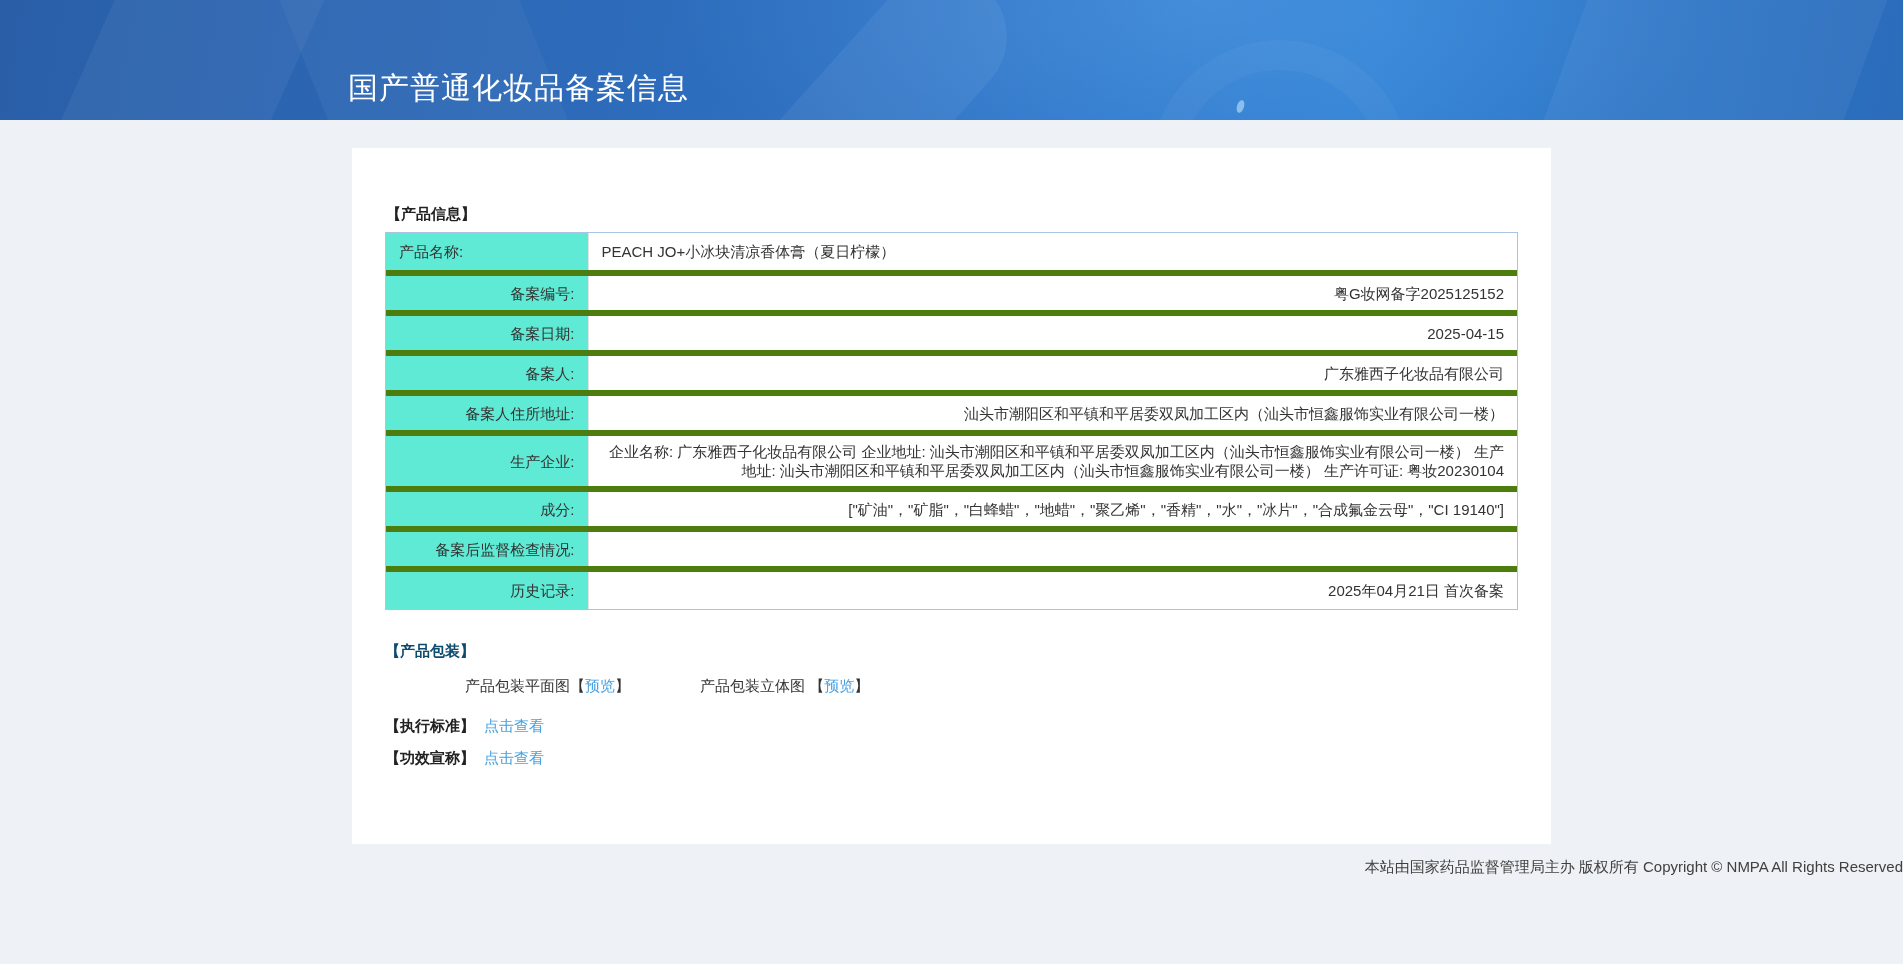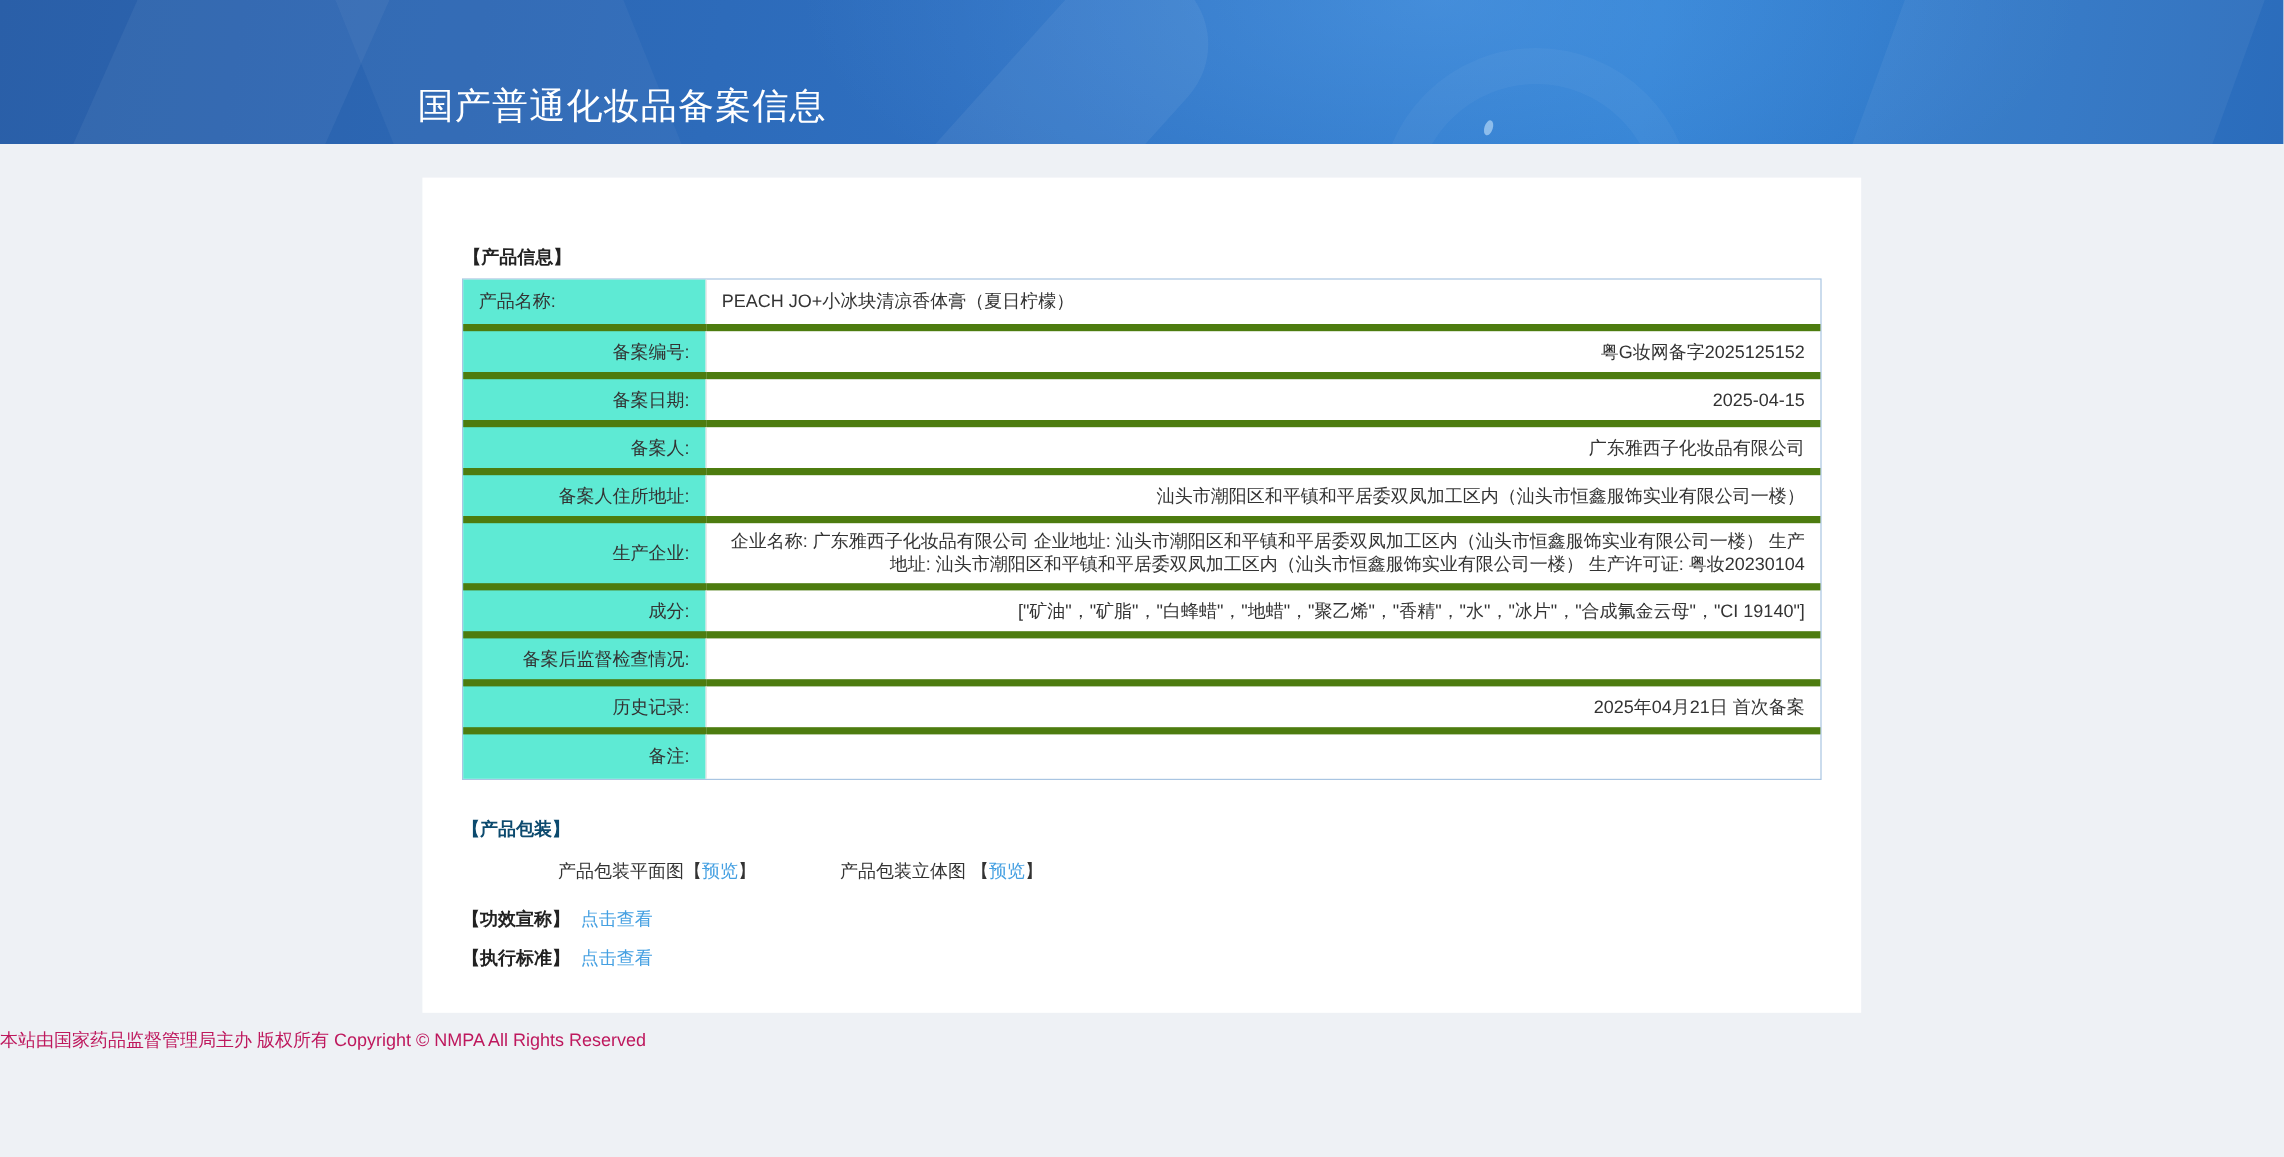--- a/index.html
+++ b/index.html
@@ -78,21 +78,21 @@
   .pkg-title{font-size:15px;font-weight:bold;color:#0c4a6e;margin-top:32px;}
   .pkg-row{margin-top:16px;padding-left:80px;font-size:15px;color:#333;display:flex;}
   .pkg-item + .pkg-item{margin-left:70px;}
   a.link{color:var(--link);text-decoration:none;cursor:pointer;}
   .bracket-row{margin-top:21px;font-size:15px;color:#222;}
   .bracket-row + .bracket-row{margin-top:13px;}
   .bracket-label{font-weight:bold;}
   .bracket-row a.link{margin-left:9px;}
   
   .footer{
-    text-align:left;font-size:15px;color:#be185d;
+    text-align:right;font-size:15px;color:#404040;
     margin-top:14px;
   }
 </style>
 </head>
 <body>
 
 <div class="banner">
   <div class="shape shape-a"></div>
   <div class="shape shape-a2"></div>
   <div class="shape shape-b"></div>
@@ -140,42 +140,38 @@
           <td>["矿油"，"矿脂"，"白蜂蜡"，"地蜡"，"聚乙烯"，"香精"，"水"，"冰片"，"合成氟金云母"，"CI 19140"]</td>
         </tr>
         <tr>
           <td class="lbl">备案后监督检查情况:</td>
           <td></td>
         </tr>
         <tr>
           <td class="lbl">历史记录:</td>
           <td>2025年04月21日 首次备案</td>
         </tr>
-        <tr>
-          <td class="lbl">备注:</td>
-          <td></td>
-        </tr>
       </tbody>
     </table>
   </div>
 
   <div class="pkg-title">【产品包装】</div>
 
   <div class="pkg-row">
     <div class="pkg-item">
       <span>产品包装平面图【</span><a class="link">预览</a><span>】</span>
     </div>
     <div class="pkg-item">
       <span>产品包装立体图 【</span><a class="link">预览</a><span>】</span>
     </div>
   </div>
 
   <div class="bracket-row">
-    <span class="bracket-label">【功效宣称】</span><a class="link">点击查看</a>
+    <span class="bracket-label">【执行标准】</span><a class="link">点击查看</a>
   </div>
 
   <div class="bracket-row">
-    <span class="bracket-label">【执行标准】</span><a class="link">点击查看</a>
+    <span class="bracket-label">【功效宣称】</span><a class="link">点击查看</a>
   </div>
 
 </div>
 
 <div class="footer">本站由国家药品监督管理局主办 版权所有 Copyright © NMPA All Rights Reserved</div>
 
 </body></html>

